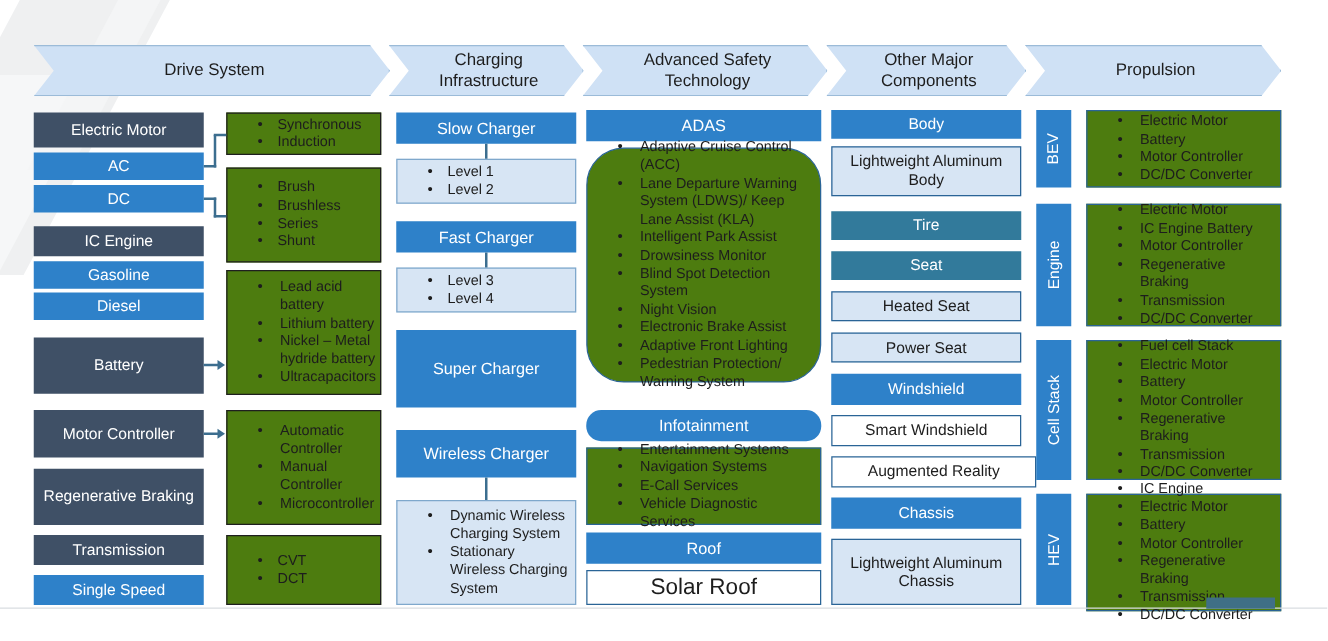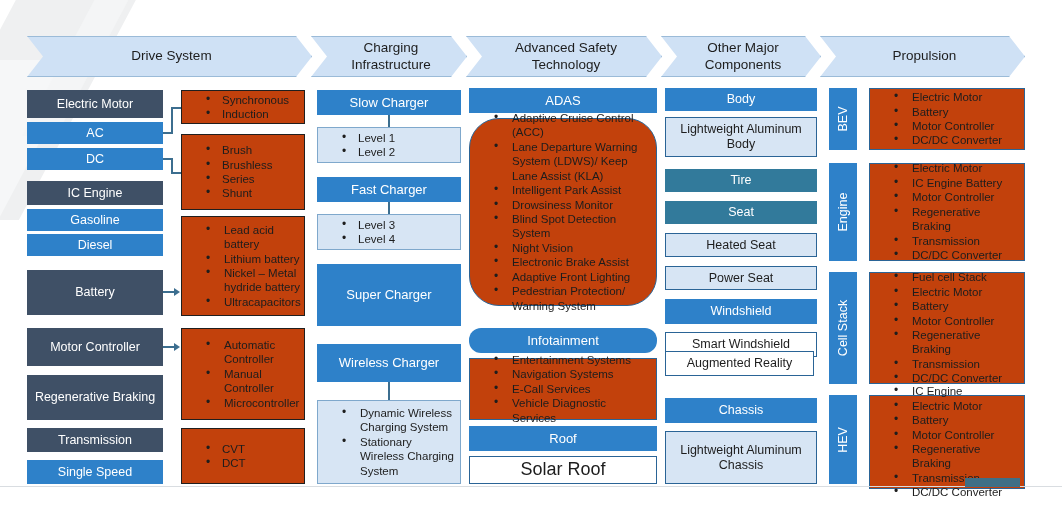--- a/index.html
+++ b/index.html
@@ -42,21 +42,21 @@
   }
   .dark{background:#3f5066;color:#fff;}
   .blue{background:#2e81c9;color:#fff;}
   .teal{background:#327a9b;color:#fff;}
   .lite{background:#d7e5f4;color:#1d1d1d;border:1px solid #2a6496;}
   .white{background:#ffffff;color:#1d1d1d;border:1px solid #2a6496;}
 
   
   .lbox{
     position:absolute;box-sizing:border-box;
-    background:#c2410c;border:1px solid #1f1f1f;
+    background:#4d7c0f;border:1px solid #1f1f1f;
     display:flex;align-items:center;
     padding:4px 6px 4px 8px;
   }
   .lbox.soft{border:1px solid #2a6496;}
   .lbox.tint{background:#d7e5f4;border:1px solid #7fa8cc;}
   .lbox ul{margin:0;padding:0 0 0 16px;list-style:none;}
   .lbox li{
     position:relative;font-size:11.5px;line-height:1.26;color:#1d1d1d;
     padding-left:16px;
   }
@@ -277,21 +277,21 @@
   </div>
   <div class="bx lite" style="left:665px;top:266px;width:152px;height:24px;">
     <span>Power Seat</span>
   </div>
   <div class="bx blue" style="left:665px;top:299px;width:152px;height:25px;">
     <span>Windshield</span>
   </div>
   <div class="bx white" style="left:665px;top:332px;width:152px;height:25px;">
     <span>Smart Windshield</span>
   </div>
-  <div class="bx white" style="left:665px;top:351px;width:149px;height:25px;">
+  <div class="bx white" style="left:665px;top:365px;width:164px;height:25px;">
     <span>Augmented Reality</span>
   </div>
   <div class="bx blue" style="left:665px;top:398px;width:152px;height:25px;">
     <span>Chassis</span>
   </div>
   <div class="bx lite" style="left:665px;top:431px;width:152px;height:53px;">
     <span>Lightweight Aluminum Chassis</span>
   </div>
 
   <div class="vtab" style="left:829px;top:88px;width:28px;height:62px;">

